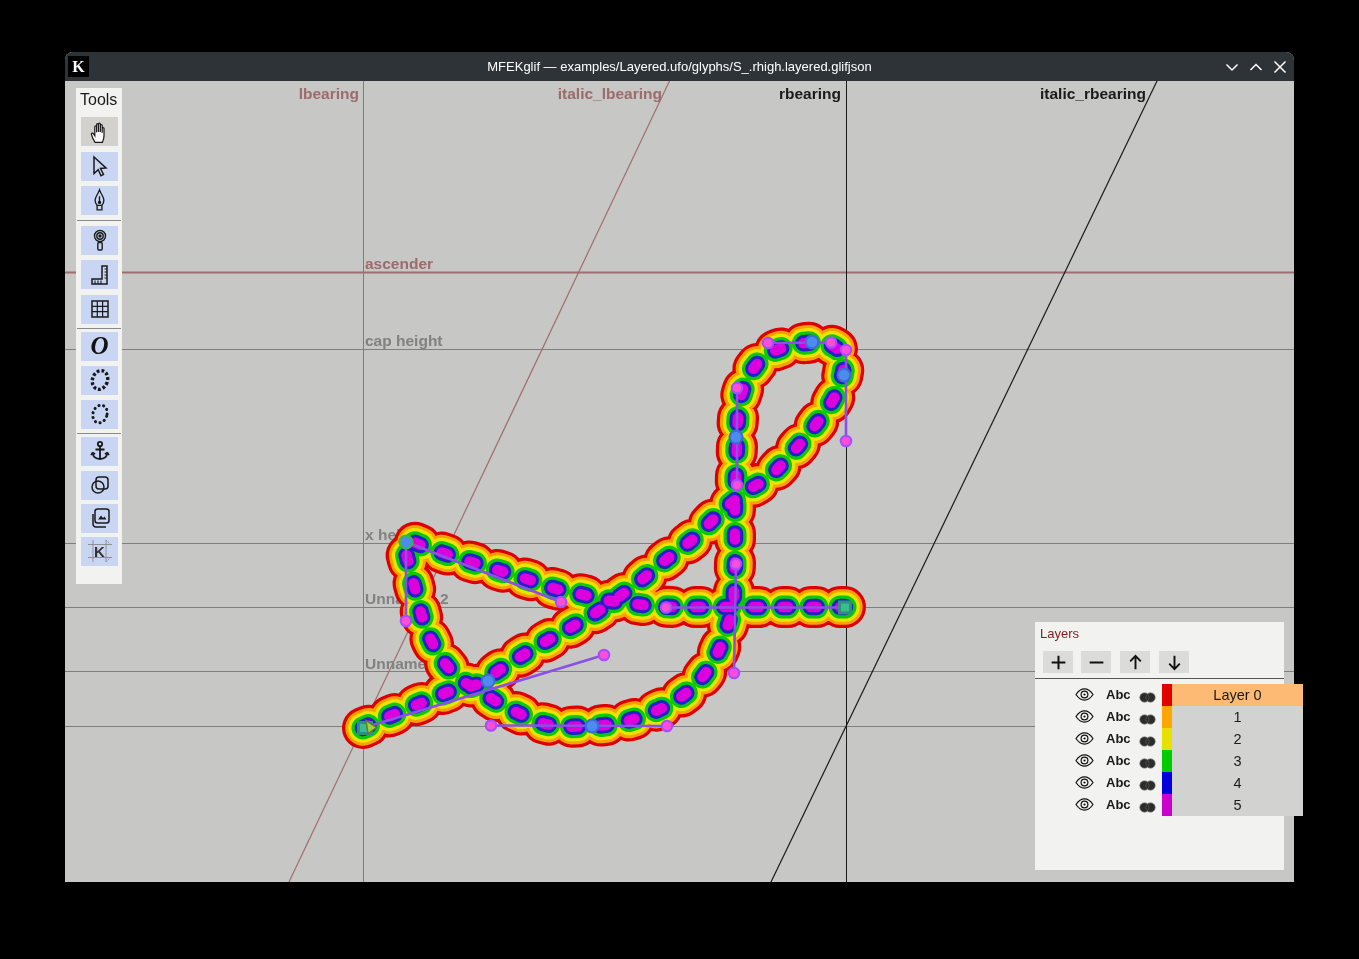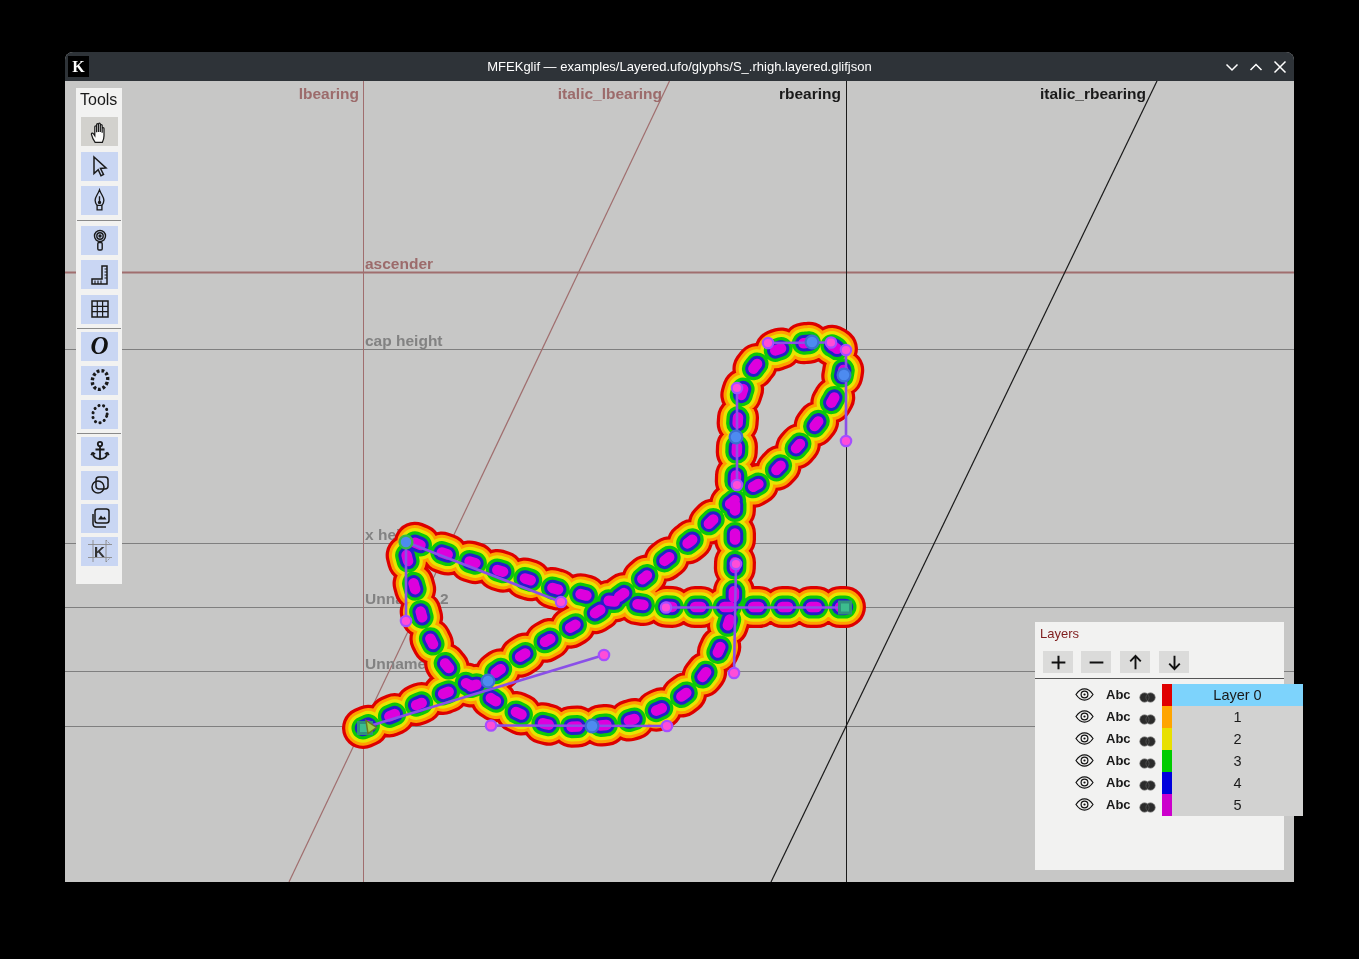--- a/index.html
+++ b/index.html
@@ -232,21 +232,21 @@
           <circle cx="9.5" cy="7.5" r="1.1" fill="#111" stroke="none"></circle>
         </svg></span>
       <span class="labc">Abc</span>
       <span class="lxr"><svg width="17" height="11" viewBox="0 0 17 11">
           <circle cx="5.5" cy="5.5" r="4.6" fill="#2b2b2b"></circle>
           <circle cx="11.5" cy="5.5" r="4.6" fill="#2b2b2b"></circle>
           <circle cx="5.5" cy="5.5" r="4.6" fill="none" stroke="#555" stroke-width="0.8"></circle>
           <circle cx="11.5" cy="5.5" r="4.6" fill="none" stroke="#555" stroke-width="0.8"></circle>
         </svg></span>
       <span class="swb" style="background:#e00000;"></span>
-      <span class="lname" style="background:#7dd3fc;">Layer 0</span>
+      <span class="lname" style="background:#fdba74;">Layer 0</span>
     </div>
 <div class="lrow" style="top:84px;">
       <span class="leye"><svg width="19" height="15" viewBox="0 0 19 15" fill="none" stroke="#111" stroke-width="1.2">
           <path d="M1 7.5 C4 3 7 1.8 9.5 1.8 C12 1.8 15 3 18 7.5 C15 12 12 13.2 9.5 13.2 C7 13.2 4 12 1 7.5 Z"></path>
           <circle cx="9.5" cy="7.5" r="3.4"></circle>
           <circle cx="9.5" cy="7.5" r="1.1" fill="#111" stroke="none"></circle>
         </svg></span>
       <span class="labc">Abc</span>
       <span class="lxr"><svg width="17" height="11" viewBox="0 0 17 11">
           <circle cx="5.5" cy="5.5" r="4.6" fill="#2b2b2b"></circle>

